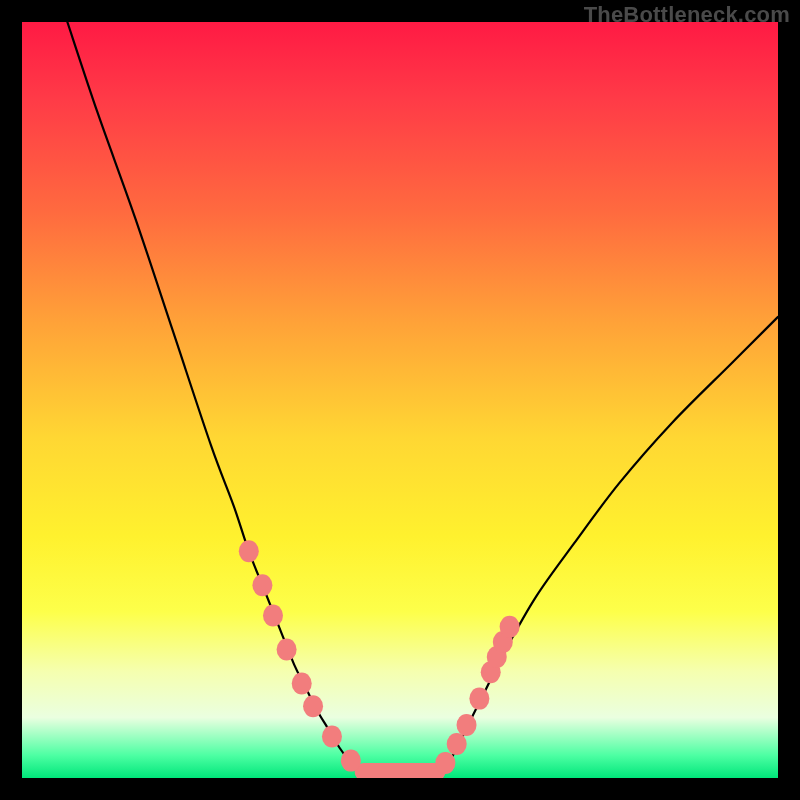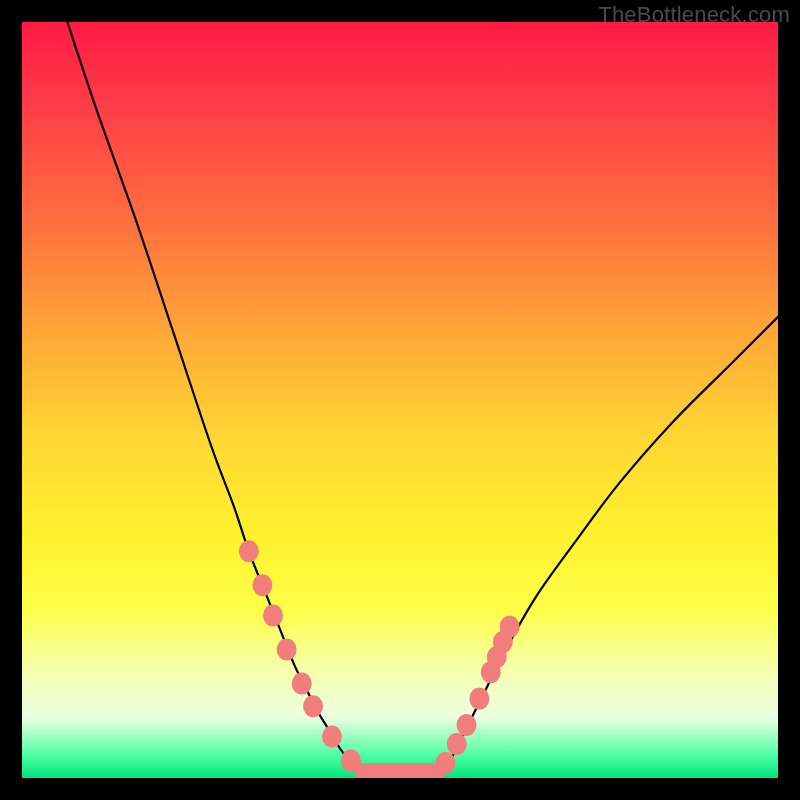--- a/index.html
+++ b/index.html
@@ -30,21 +30,21 @@
       #eaffe0 92%,
       #4dffa3 97%,
       #00e67a 100%
     );
   }
   .watermark {
     position: absolute;
     top: 2px;
     right: 10px;
     font-size: 22px;
-    font-weight: 400;
+    font-weight: 700;
     color: #4a4a4a;
     letter-spacing: 0.2px;
     z-index: 10;
     font-family: Arial, sans-serif;
   }
   svg.plot {
     position: absolute;
     left: 0;
     top: 0;
     width: 756px;

